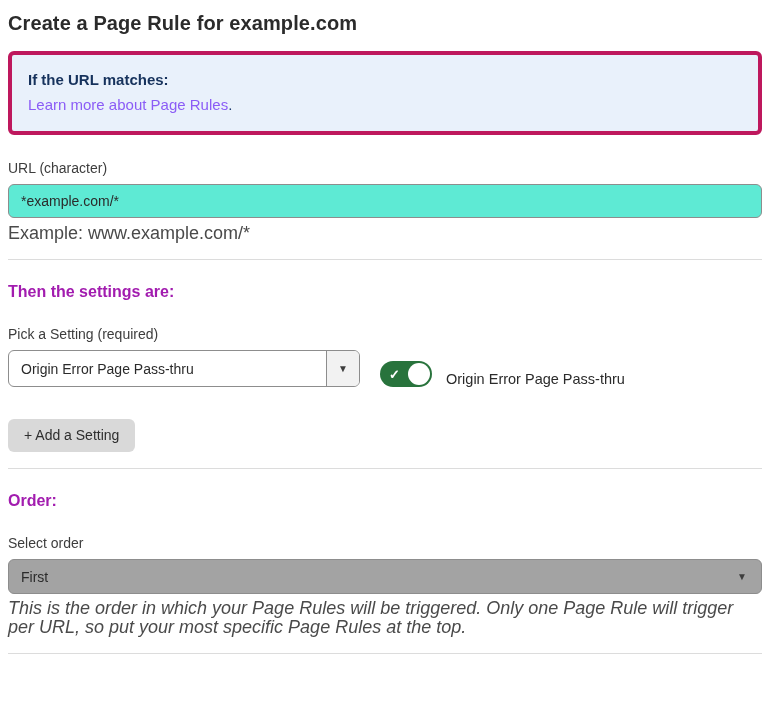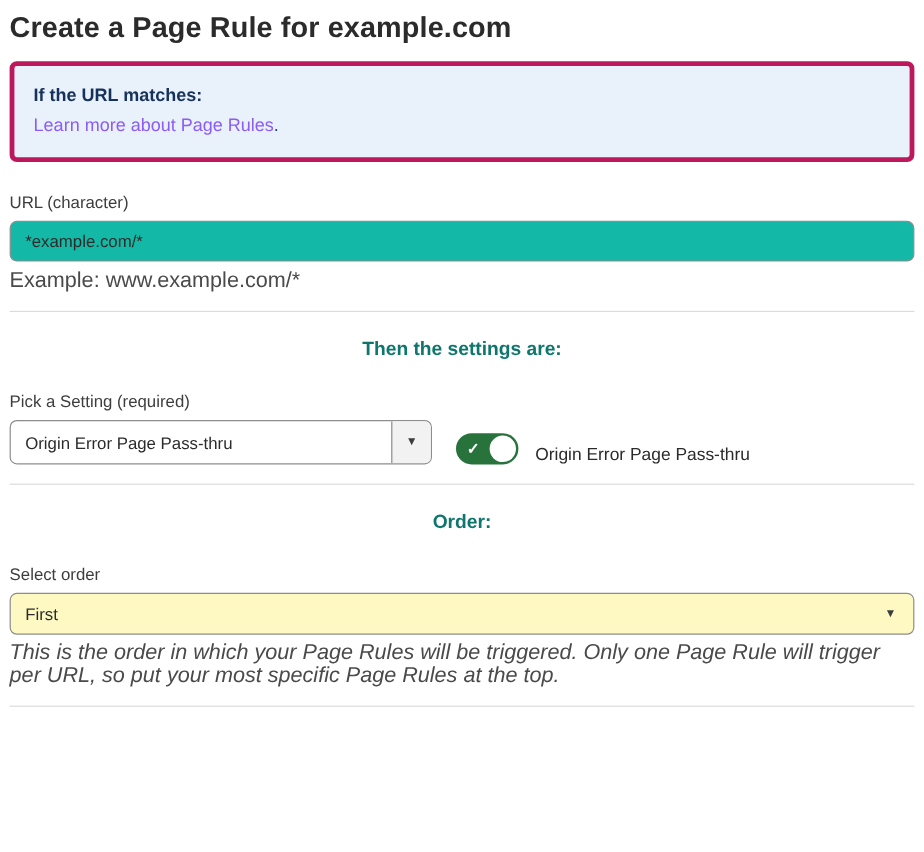--- a/index.html
+++ b/index.html
@@ -8,21 +8,21 @@
     width: 770px; height: 710px;
     font-family: "Liberation Sans", sans-serif;
     color: #2b2b2b;
     overflow: hidden;
   }
   .container { padding: 8px; }
 
   h1.page-title {
     margin: 0;
     padding-top: 2px;
-    font-size: 24px;
+    font-size: 20px;
     line-height: 27px;
     font-weight: 700;
     color: #2b2b2b;
     letter-spacing: 0.1px;
   }
 
   .info-box {
     margin-top: 14px;
     background: #e9f1fb;
     border: 4px solid #be185d;
@@ -52,21 +52,21 @@
     display: block;
     margin-top: 7px;
     width: 100%;
     height: 34px;
     border: 1px solid #8d8d8d;
     border-radius: 6px;
     padding: 0 12px;
     font-family: "Liberation Sans", sans-serif;
     font-size: 14px;
     color: #2b2b2b;
-    background: #14b8a6;
+    background: #5eead4;
     outline: none;
   }
 
   .helper-text {
     margin-top: 6px;
     font-size: 18px;
     color: #4a4a4a;
     line-height: 19px;
   }
 
@@ -74,23 +74,22 @@
     margin-top: 16px;
     border: 0;
     border-top: 1px solid #dcdcdc;
     height: 0;
   }
 
   .section-heading {
     margin-top: 22px;
     font-size: 16px;
     font-weight: 700;
-    color: #0f766e;
+    color: #a21caf;
     line-height: 19px;
-    text-align: center;
   }
 
   .picker-row {
     margin-top: 7px;
     display: flex;
     align-items: flex-end;
   }
   .setting-dropdown {
     width: 352px;
     height: 37px;
@@ -173,21 +172,21 @@
   }
   .add-setting-btn { margin-top: 32px; }
 
   .select-widget {
     position: relative;
     margin-top: 7px;
     width: 100%;
     height: 35px;
     border: 1px solid #8d8d8d;
     border-radius: 6px;
-    background: #fef9c3;
+    background: #a3a3a3;
     display: flex;
     align-items: center;
     padding: 0 12px;
     font-size: 14px;
     color: #2b2b2b;
     cursor: pointer;
   }
   .select-widget .caret {
     position: absolute;
     right: 14px;
@@ -226,20 +225,21 @@
         <span class="caret">▼</span>
       </div>
     </div>
     <div class="toggle">
       <span class="toggle-check">✓</span>
       <span class="toggle-knob"></span>
     </div>
     <span class="toggle-text">Origin Error Page Pass-thru</span>
   </div>
 
+  <button class="btn btn-gray add-setting-btn">+ Add a Setting</button>
 
   <hr class="divider">
 
   <div class="section-heading">Order:</div>
 
   <div class="field-label">Select order</div>
 
   <div class="select-widget">
     <span>First</span>
     <span class="caret">▼</span>

